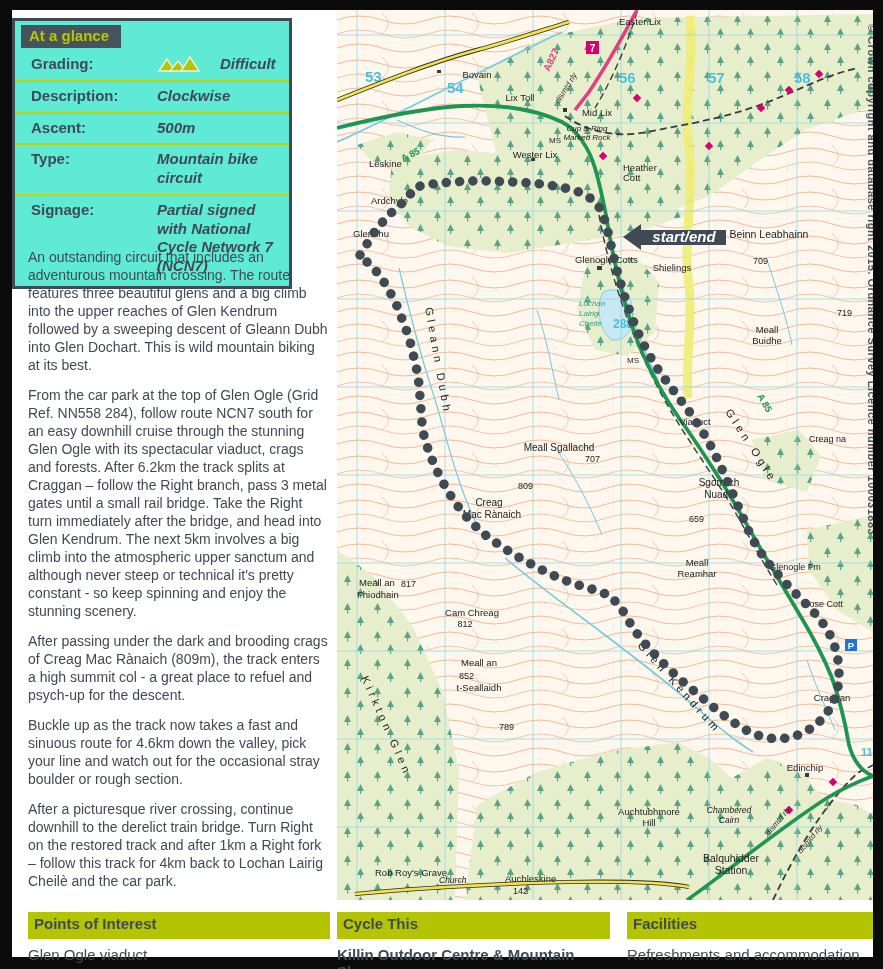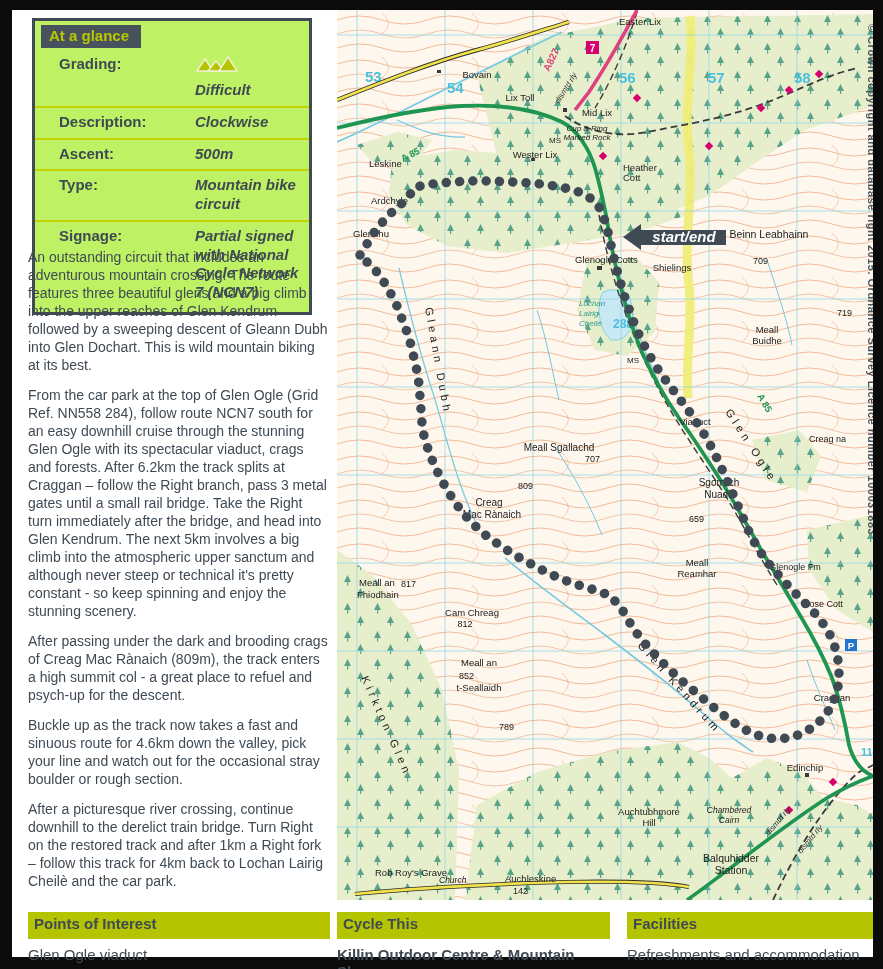--- a/index.html
+++ b/index.html
@@ -1,29 +1,29 @@
 <!DOCTYPE html>
 <html><head>
 <meta charset="utf-8">
 <style>
   html,body{margin:0;padding:0;}
   body{width:883px;height:969px;background:#0b0b0b;position:relative;overflow:hidden;
        font-family:"Liberation Sans",sans-serif;}
   #sheet{position:absolute;left:12px;top:10px;width:861px;height:947px;background:#ffffff;}
 
   
-  .glance{position:absolute;left:32px;top:18px;width:280px;box-sizing:border-box;
-          border:3px solid #3f4a54;background:#bef264;padding-bottom:4px;}
+  .glance{position:absolute;left:12px;top:18px;width:280px;box-sizing:border-box;
+          border:3px solid #3f4a54;background:#5eead4;padding-bottom:4px;}
   .bar-title{display:inline-block;background:#47525d;color:#b9c800;font-weight:bold;
              font-size:15px;padding:2px 12px 4px 8px;margin:4px 0 2px 6px;}
-  .g-row{display:flex;padding:5px 8px 6px 24px;border-bottom:2px solid #c6d200;align-items:flex-start;justify-content:space-between;}
+  .g-row{display:flex;padding:5px 8px 6px 16px;border-bottom:2px solid #c6d200;align-items:flex-start;justify-content:space-between;}
   .g-row:last-child{border-bottom:none;}
   .g-label{width:126px;flex:none;font-weight:bold;color:#3f4a54;font-size:15px;}
   .g-value{flex:1;font-weight:bold;font-style:italic;color:#3f4a54;font-size:15px;line-height:1.25;
-           display:flex;align-items:center;gap:8px;flex-wrap:wrap;margin-left:10px;}
+           display:flex;align-items:center;gap:19px;flex-wrap:wrap;}
   .rd{position:absolute;left:28px;top:238px;width:302px;}
   .rd-title{display:block;background:#47525d;color:#b9c800;font-weight:bold;font-size:15px;
             padding:2px 8px 4px 6px;}
   .rd p{font-size:14px;line-height:18px;color:#3f4a54;margin:10px 0 12px 0;}
 
   
   .foot{position:absolute;top:912px;}
   .foot .bar{background:#b5c400;color:#3f4a54;font-weight:bold;font-size:15px;
              padding:3px 6px 7px 6px;}
   .foot .sub{margin-top:7px;font-size:15px;color:#3f4a54;}

